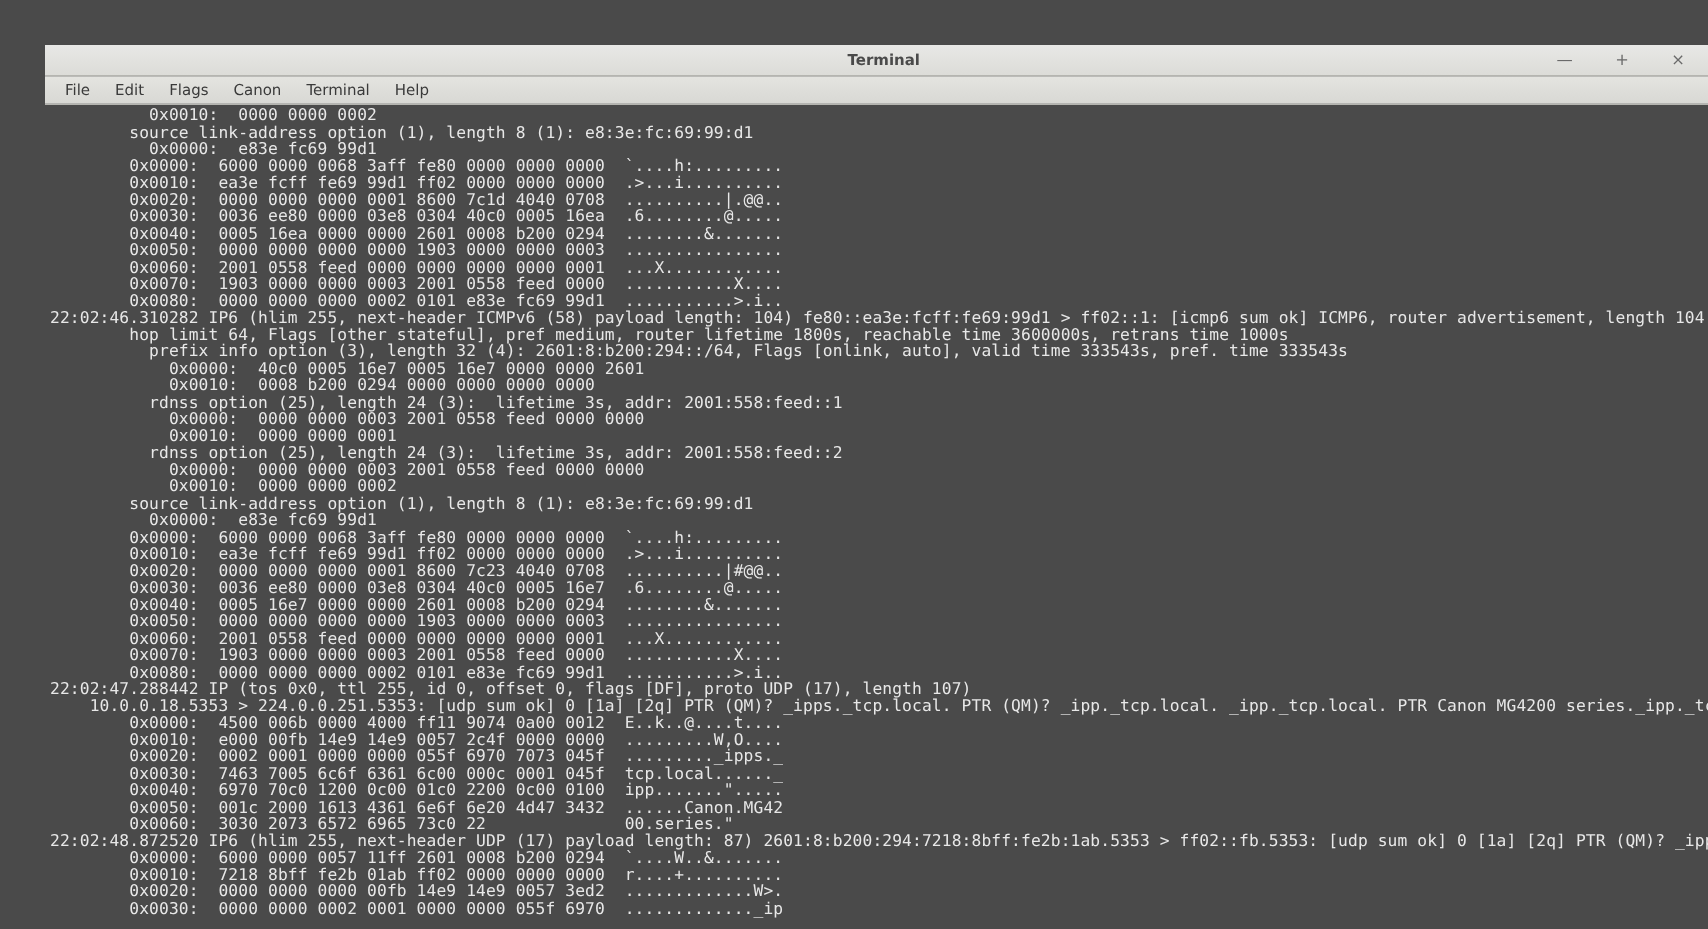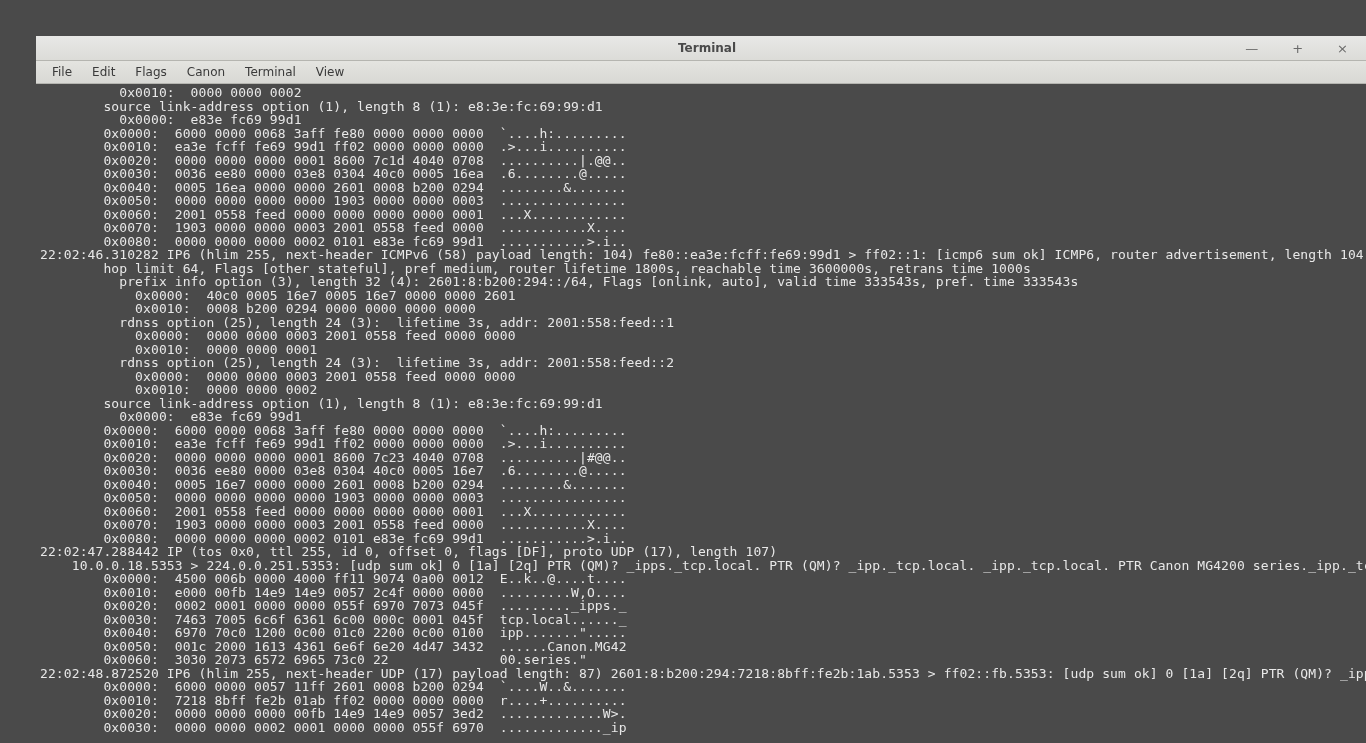--- a/index.html
+++ b/index.html
@@ -26,21 +26,21 @@
       <span>×</span>
     </div>
   </div>
 
   <div class="menubar">
     <div class="menubar-item">File</div>
     <div class="menubar-item">Edit</div>
     <div class="menubar-item">Flags</div>
     <div class="menubar-item">Canon</div>
     <div class="menubar-item">Terminal</div>
-    <div class="menubar-item">View</div>
+    <div class="menubar-item">Help</div>
   </div>
 
   <div class="terminal-body" id="terminal-body">          0x0010:  0000 0000 0002
         source link-address option (1), length 8 (1): e8:3e:fc:69:99:d1
           0x0000:  e83e fc69 99d1
         0x0000:  6000 0000 0068 3aff fe80 0000 0000 0000  `....h:.........
         0x0010:  ea3e fcff fe69 99d1 ff02 0000 0000 0000  .&gt;...i..........
         0x0020:  0000 0000 0000 0001 8600 7c1d 4040 0708  ..........|.@@..
         0x0030:  0036 ee80 0000 03e8 0304 40c0 0005 16ea  .6........@.....
         0x0040:  0005 16ea 0000 0000 2601 0008 b200 0294  ........&amp;.......

